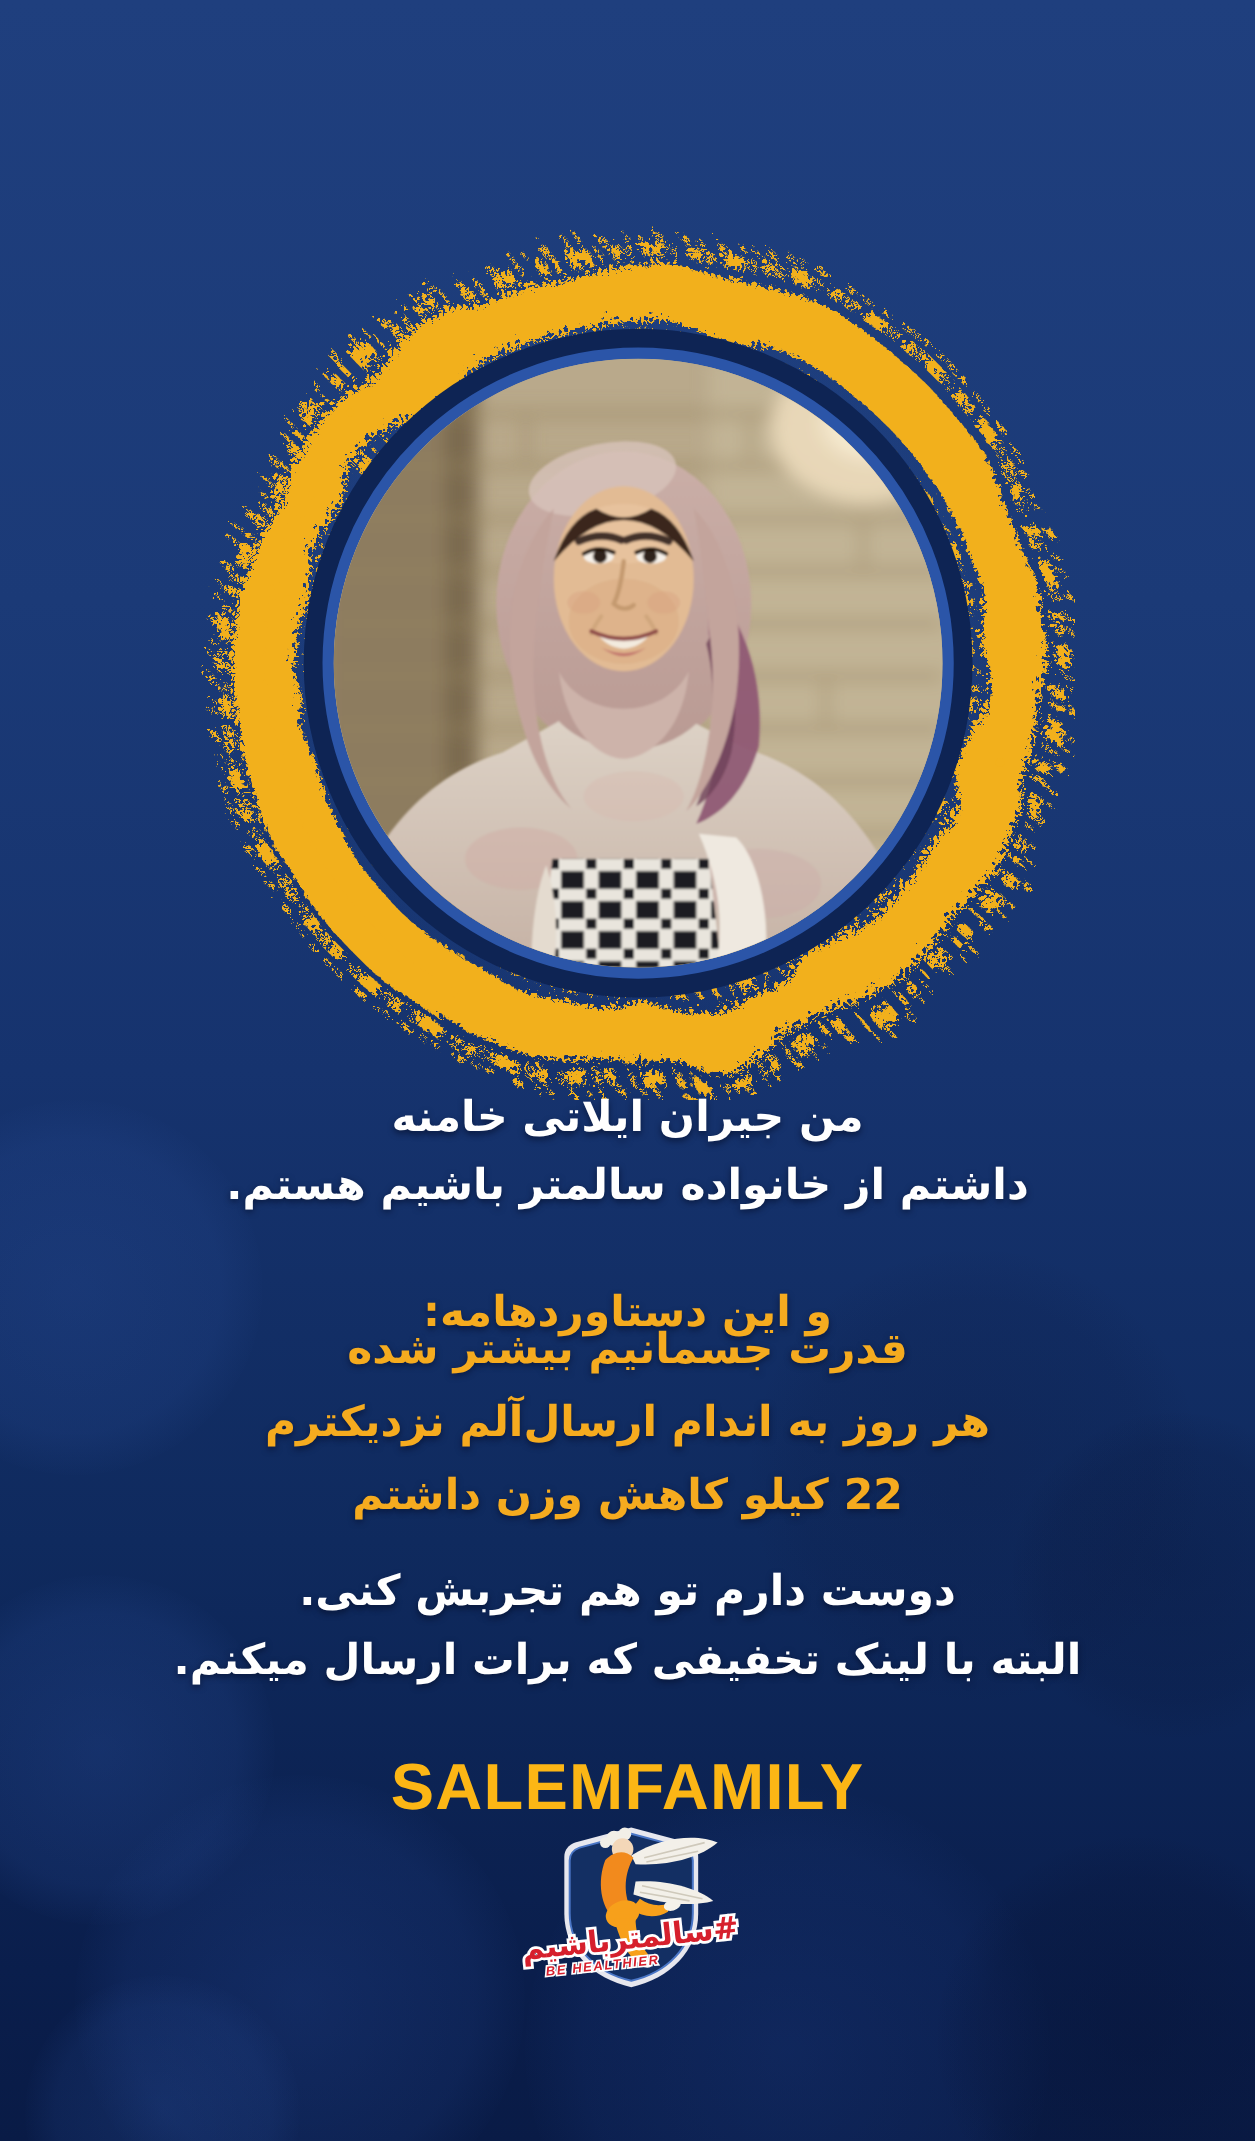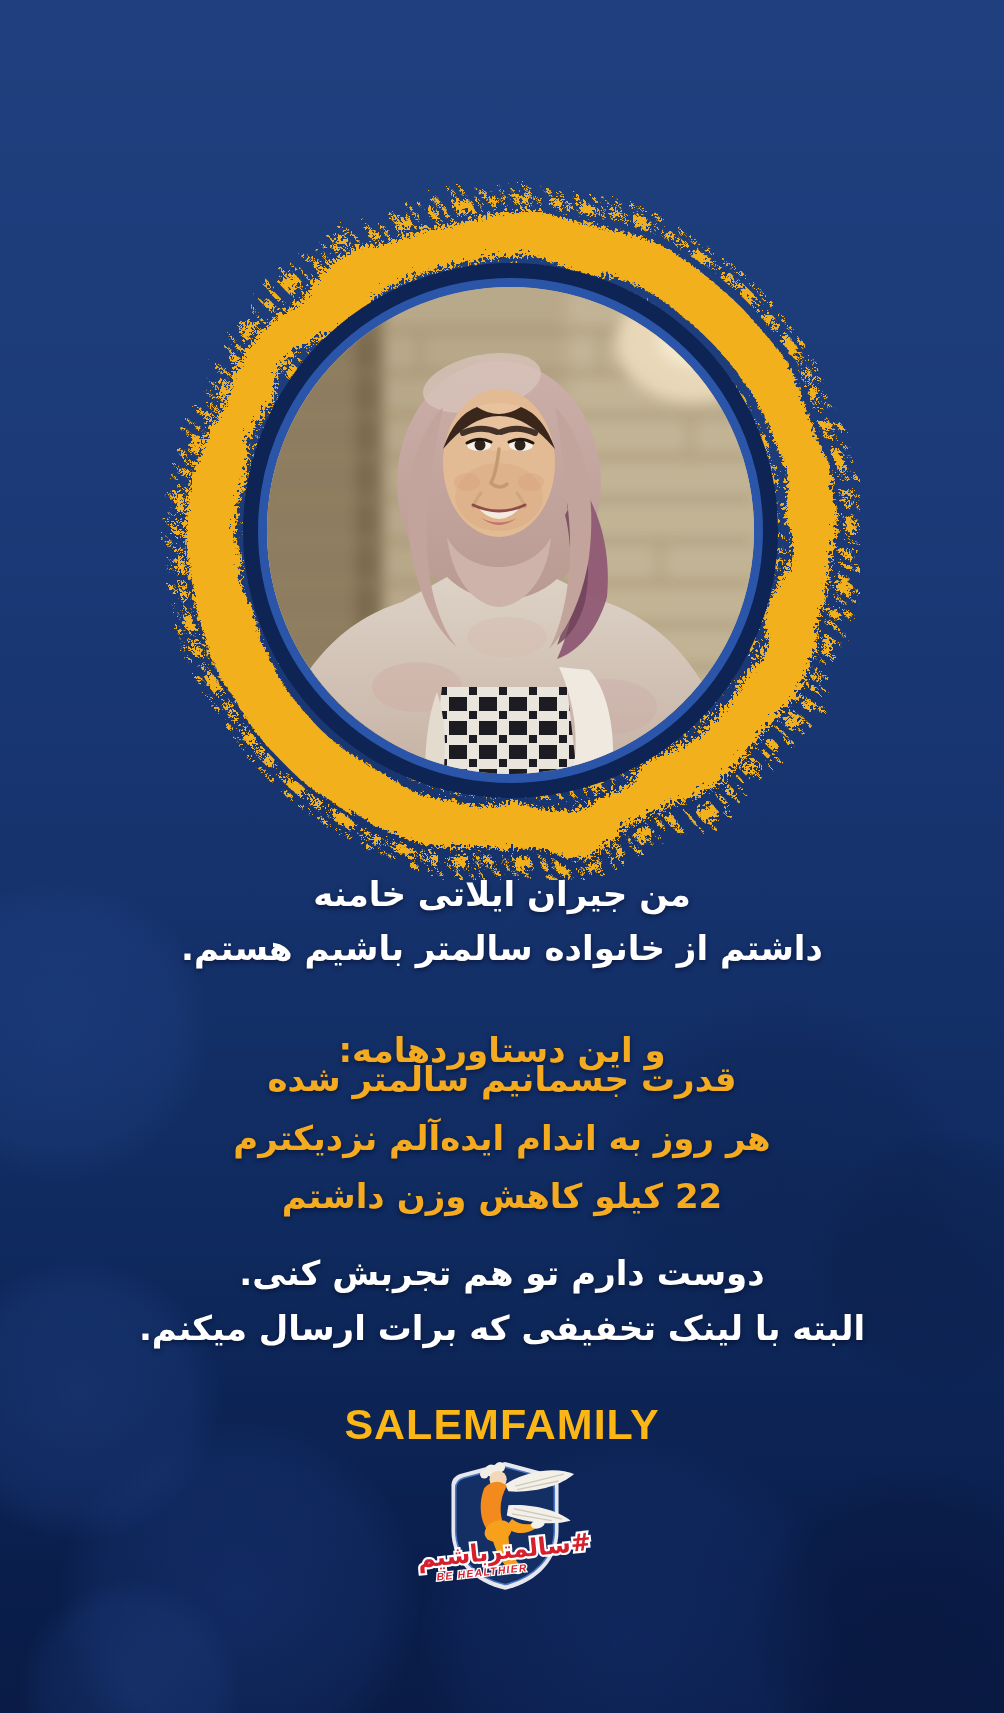--- a/index.html
+++ b/index.html
@@ -29,21 +29,21 @@
   .photo svg{display:block;}
 
   .fa-line{position:absolute;left:0;width:1004px;text-align:center;direction:rtl;
     font-weight:700;font-size:34px;line-height:56px;color:#ffffff;
     text-shadow:0 2px 5px rgba(3,10,34,.6);}
   .fa-line.yellow{color:#f5ab1f;text-shadow:0 2px 5px rgba(3,10,34,.55);}
   .l1{top:866px}.l2{top:920px}.l3{top:1022px}.l4{top:1051px}
   .l5{top:1110px}.l6{top:1168px}.l7{top:1245px}.l8{top:1300px}
 
   .promo{position:absolute;top:1400px;left:0;width:1004px;text-align:center;
-    font-family:"Liberation Sans",sans-serif;font-weight:700;font-size:43px;
+    font-family:"Liberation Sans",sans-serif;font-weight:700;font-size:52px;
     letter-spacing:1px;color:#fcb615;}
   .logo{position:absolute;left:410px;top:1455px;width:190px;height:147px;}
 </style>
 </head>
 <body>
 
 <div class="poster">
 
   <div class="glow"></div>
   <div class="bk b1"></div>
@@ -169,22 +169,22 @@
         <path d="M 175,400 L 300,400 L 310,487 L 165,487 Z" fill="url(#plaid)"></path>
         <path d="M 292,380 C 310,420 312,460 305,487 L 345,487 C 350,440 338,398 322,383 Z" fill="#efe9e0"></path>
         <path d="M 170,405 C 178,430 180,460 176,487 L 158,487 C 158,455 162,425 170,405 Z" fill="#e4dbcf"></path>
       </g>
     </svg>
   </div>
 
   <div class="fa-line l1">من جیران ایلاتی خامنه</div>
   <div class="fa-line l2">داشتم از خانواده سالمتر باشیم هستم.</div>
   <div class="fa-line yellow l3">و این دستاوردهامه:</div>
-  <div class="fa-line yellow l4">قدرت جسمانیم سالمتر شده</div>
-  <div class="fa-line yellow l5">هر روز به اندام ایده‌آلم نزدیکترم</div>
+  <div class="fa-line yellow l4">قدرت جسمانیم بیشتر شده</div>
+  <div class="fa-line yellow l5">هر روز به اندام ارسال‌آلم نزدیکترم</div>
   <div class="fa-line yellow l6">22  کیلو کاهش وزن داشتم</div>
   <div class="fa-line l7">دوست دارم تو هم تجربش کنی.</div>
   <div class="fa-line l8">البته با لینک تخفیفی که برات ارسال میکنم.</div>
 
   <div class="promo">SALEMFAMILY</div>
 
   <svg class="logo" viewBox="0 0 220 170">
     <g>
       <path d="M110,8 L162,22 C168,24 172,29 172,35 L172,88 C172,122 146,148 110,156 C74,148 48,122 48,88 L48,35 C48,29 52,24 58,22 Z" fill="#e7e7ee"></path>
       <g transform="translate(110,80) scale(0.92) translate(-110,-80)">

